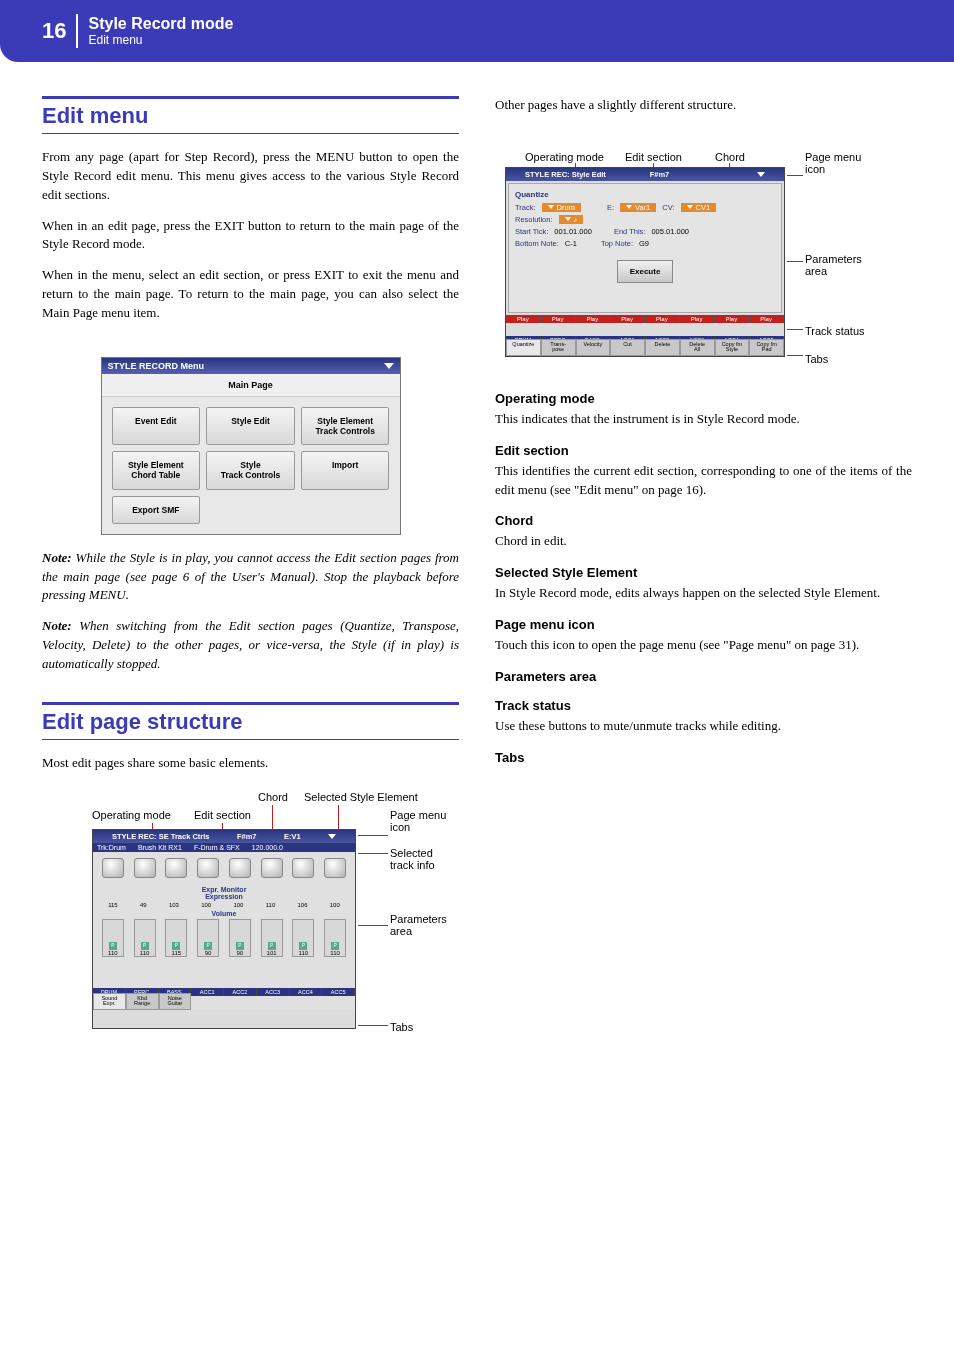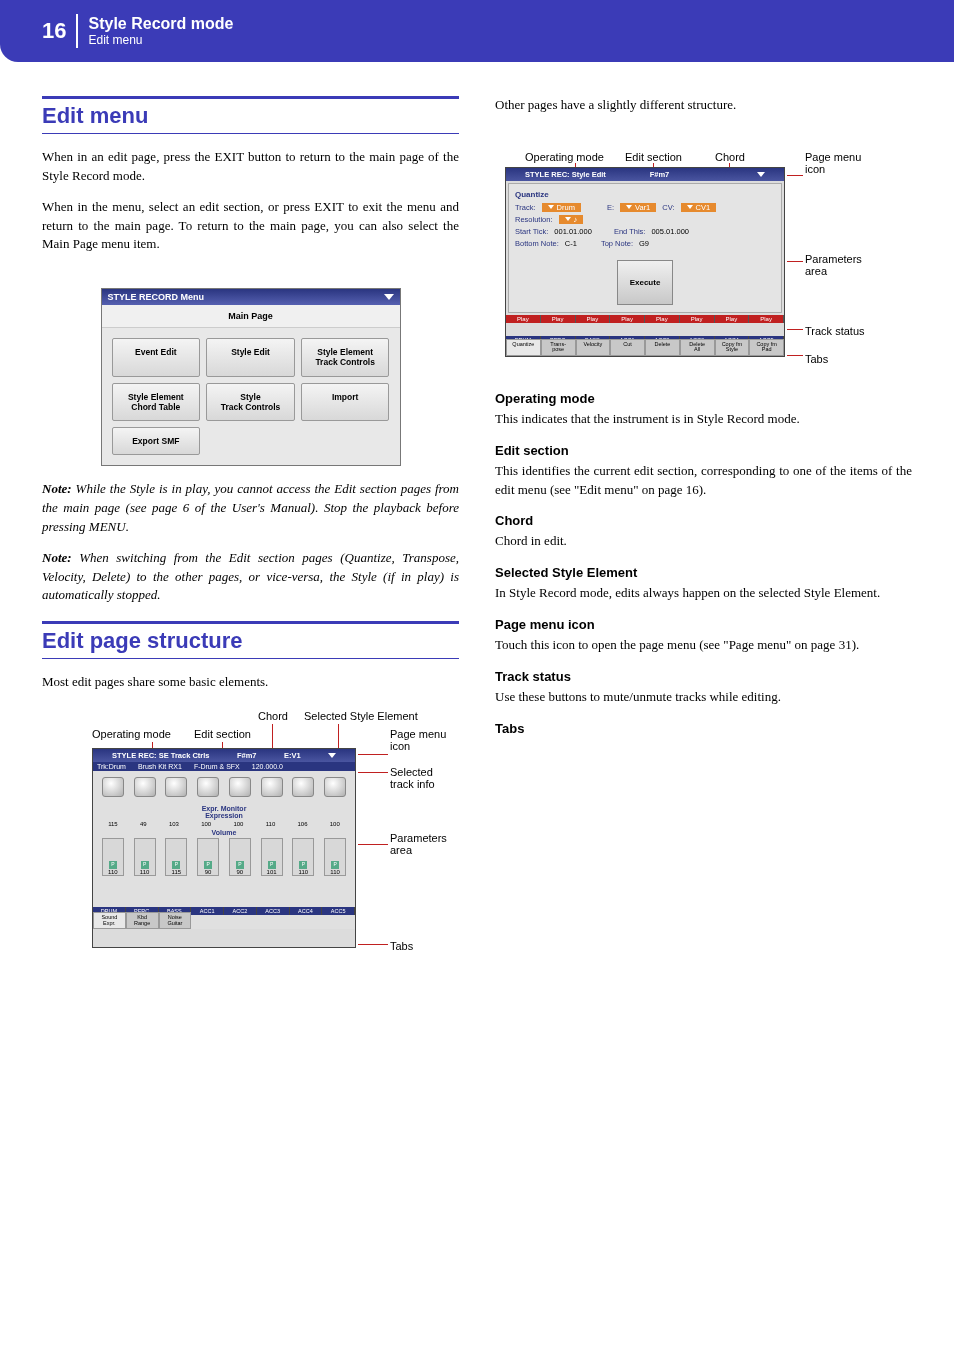--- a/index.html
+++ b/index.html
@@ -39,21 +39,21 @@
   .ss-tab-b { flex: 1; text-align: center; font-size: 5.5px; padding: 2px 0; background: #c8c8c8; border: 1px solid #999; line-height: 1; }
   .ss-tab-b.active { background: #e8e8e8; }
   .ss-tab-row2 { position: absolute; bottom: 14px; left: 0; right: 0; display: flex; background: #2a3580; }
   .ss-tab-row2 > div { flex: 1; color: #fff; font-size: 5.5px; text-align: center; padding: 1px 0; border-right: 1px solid #444; }
   .label { position: absolute; font-family: 'Segoe UI', Arial, sans-serif; font-size: 11px; color: #000; white-space: nowrap; }
   .line { position: absolute; background: #c02020; }
   .param-row { display: flex; gap: 6px; margin: 3px 0; align-items: center; }
   .param-lbl { color: #2a3580; }
   .param-dd { background: #e68a2e; color: #fff; padding: 0 6px; display: inline-flex; align-items: center; gap: 3px; }
   .param-dd .dtri { width: 0; height: 0; border-left: 3px solid transparent; border-right: 3px solid transparent; border-top: 4px solid #fff; }
-  .exec-btn { background: linear-gradient(#f0f0f0,#c8c8c8); border: 1px solid #888; padding: 17px 12px; font-size: 8px; font-weight: bold; display: inline-block; }
+  .exec-btn { background: linear-gradient(#f0f0f0,#c8c8c8); border: 1px solid #888; padding: 6px 12px; font-size: 8px; font-weight: bold; display: inline-block; }
   .knob-row { display: flex; justify-content: space-around; padding: 2px 0; }
   .knob { width: 22px; height: 20px; background: radial-gradient(circle at 40% 30%, #fff, #b0b0b0); border: 1px solid #888; border-radius: 3px; }
   .slider-row { display: flex; justify-content: space-around; padding: 2px 0; }
   .slider { width: 22px; height: 38px; background: #d8d8d8; border: 1px solid #999; display: flex; flex-direction: column; align-items: center; justify-content: flex-end; font-size: 6px; }
   .slider .p { background: #5a8; width: 8px; height: 8px; font-size: 5px; text-align: center; color: #fff; }
   .quantize-box { background: #e4e4e4; border: 1px solid #aaa; margin: 2px; padding: 6px; height: 130px; }
 </style>
 </head>
 <body>
 
@@ -63,20 +63,21 @@
   <div class="header-titles">
     <span class="header-main">Style Record mode</span>
     <span class="header-sub">Edit menu</span>
   </div>
 </div>
 
 <div class="content-wrap">
 
   <div class="col">
     <div class="section-title">Edit menu</div>
+    <p class="body-text">From any page (apart for Step Record), press the MENU button to open the Style Record edit menu. This menu gives access to the various Style Record edit sections.</p>
     <p class="body-text">When in an edit page, press the EXIT button to return to the main page of the Style Record mode.</p>
     <p class="body-text">When in the menu, select an edit section, or press EXIT to exit the menu and return to the main page. To return to the main page, you can also select the Main Page menu item.</p>
 
     <div class="img-block">
       <div class="menu-ss">
         <div class="menu-ss-title">
           <span>STYLE RECORD Menu</span>
           <span class="tri"></span>
         </div>
         <div class="menu-ss-main">Main Page</div>
@@ -88,21 +89,21 @@
           <div class="menu-btn">Style<br>Track Controls</div>
           <div class="menu-btn">Import</div>
           <div class="menu-btn">Export SMF</div>
         </div>
       </div>
     </div>
 
     <p class="body-text"><em><strong>Note:</strong><span> While the Style is in play, you cannot access the Edit section pages from the main page (see page 6 of the User's Manual). Stop the playback before pressing MENU.</span></em></p>
     <p class="body-text"><em><strong>Note:</strong><span> When switching from the Edit section pages (Quantize, Transpose, Velocity, Delete) to the other pages, or vice-versa, the Style (if in play) is automatically stopped.</span></em></p>
 
-    <div class="section-title" style="margin-top:16px">Edit page structure</div>
+    <div class="section-title" style="margin-top:28px">Edit page structure</div>
     <p class="body-text">Most edit pages share some basic elements.</p>
 
     <div class="anno-wrap">
       <span class="label" style="left:50px;top:24px">Operating mode</span>
       <span class="label" style="left:152px;top:24px">Edit section</span>
       <span class="label" style="left:216px;top:6px">Chord</span>
       <span class="label" style="left:262px;top:6px">Selected Style Element</span>
       <span class="label" style="left:348px;top:24px">Page menu<br>icon</span>
       <span class="label" style="left:348px;top:62px">Selected<br>track info</span>
       <span class="label" style="left:348px;top:128px">Parameters<br>area</span>
@@ -315,18 +316,19 @@
     <div class="sub">Operating mode</div>
     <p class="body-text">This indicates that the instrument is in Style Record mode.</p>
     <div class="sub">Edit section</div>
     <p class="body-text">This identifies the current edit section, corresponding to one of the items of the edit menu (see "Edit menu" on page 16).</p>
     <div class="sub">Chord</div>
     <p class="body-text">Chord in edit.</p>
     <div class="sub">Selected Style Element</div>
     <p class="body-text">In Style Record mode, edits always happen on the selected Style Element.</p>
     <div class="sub">Page menu icon</div>
     <p class="body-text">Touch this icon to open the page menu (see "Page menu" on page 31).</p>
+    <div class="sub">Parameters area</div>
     <div class="sub">Track status</div>
     <p class="body-text">Use these buttons to mute/unmute tracks while editing.</p>
     <div class="sub">Tabs</div>
   </div>
 
 </div>
 
 </body></html>

